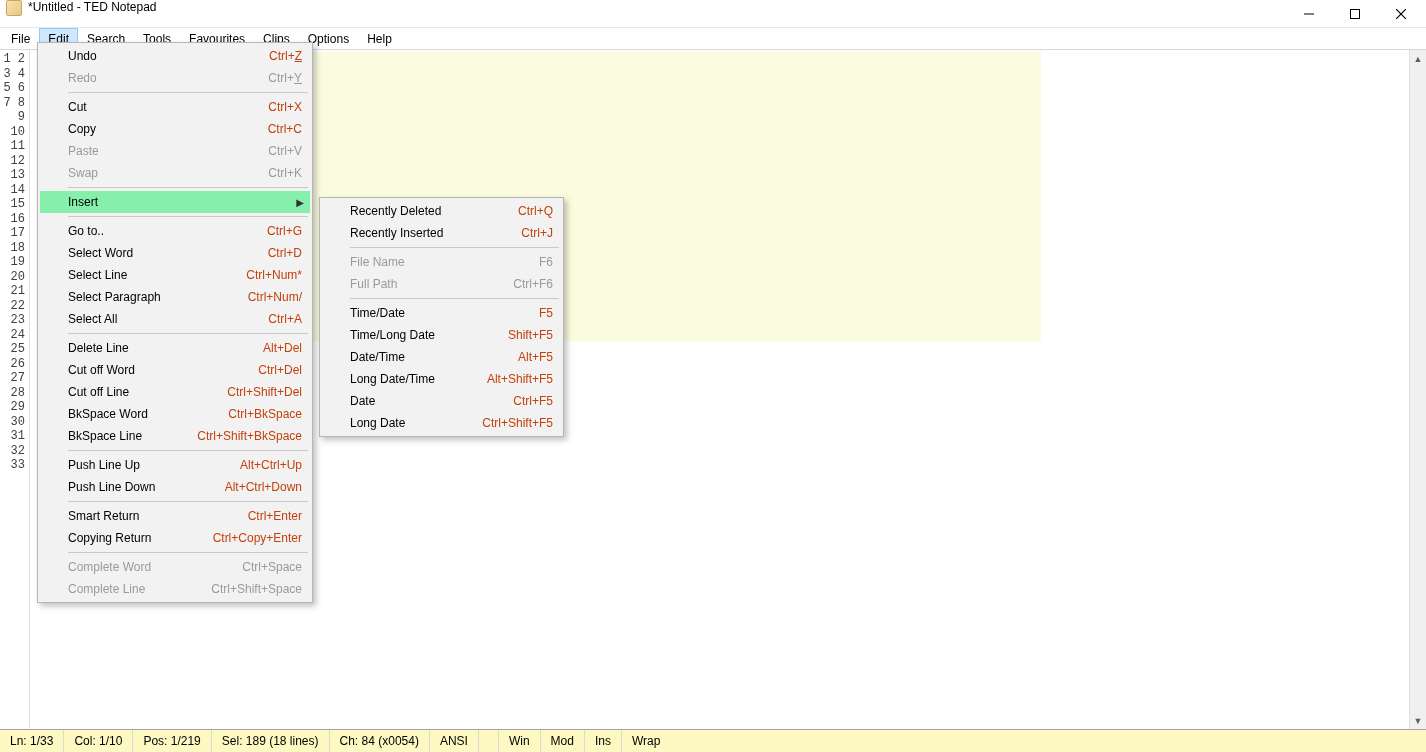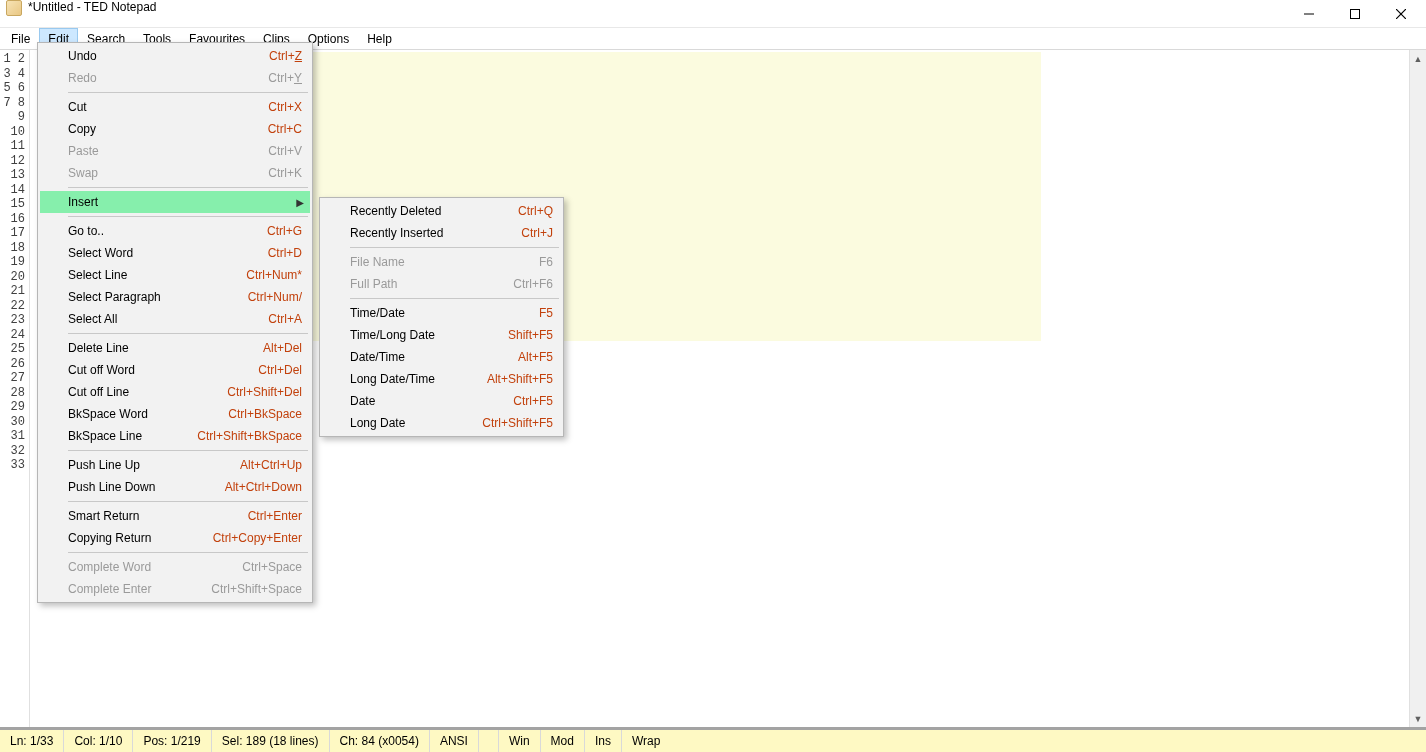--- a/index.html
+++ b/index.html
@@ -51,21 +51,21 @@
   .menubar .mitem.open {
     background: #cde8ff;
     border: 1px solid #99c9ef;
     padding: 0 8px;
   }
 
   .workarea {
     position: relative;
     height: calc(752px - 28px - 22px - 22px);
     display: flex;
-    border-bottom: 3px solid #a3a3a3;
+    border-bottom: 1px solid #a3a3a3;
     justify-content: center;
   }
   .gutter {
     width: 30px;
     background: #ffffff;
     text-align: right;
     padding: 2px 4px 0 0;
     font-family: Consolas, "Courier New", monospace;
     font-size: 12px;
     color: #404040;
@@ -332,21 +332,21 @@
     <div class="row">
       <span class="lbl">Copying Return</span>
       <span class="sc">Ctrl+Copy+Enter</span>
     </div>
     <div class="sep"></div>
     <div class="row disabled">
       <span class="lbl">Complete Word</span>
       <span class="sc">Ctrl+Space</span>
     </div>
     <div class="row disabled">
-      <span class="lbl">Complete Enter</span>
+      <span class="lbl">Complete Line</span>
       <span class="sc">Ctrl+Shift+Space</span>
     </div>
   </div>
 <div class="menu sub" id="insert-submenu">
     <div class="row">
       <span class="lbl">Recently Deleted</span>
       <span class="sc">Ctrl+Q</span>
     </div>
     <div class="row">
       <span class="lbl">Recently Inserted</span>

